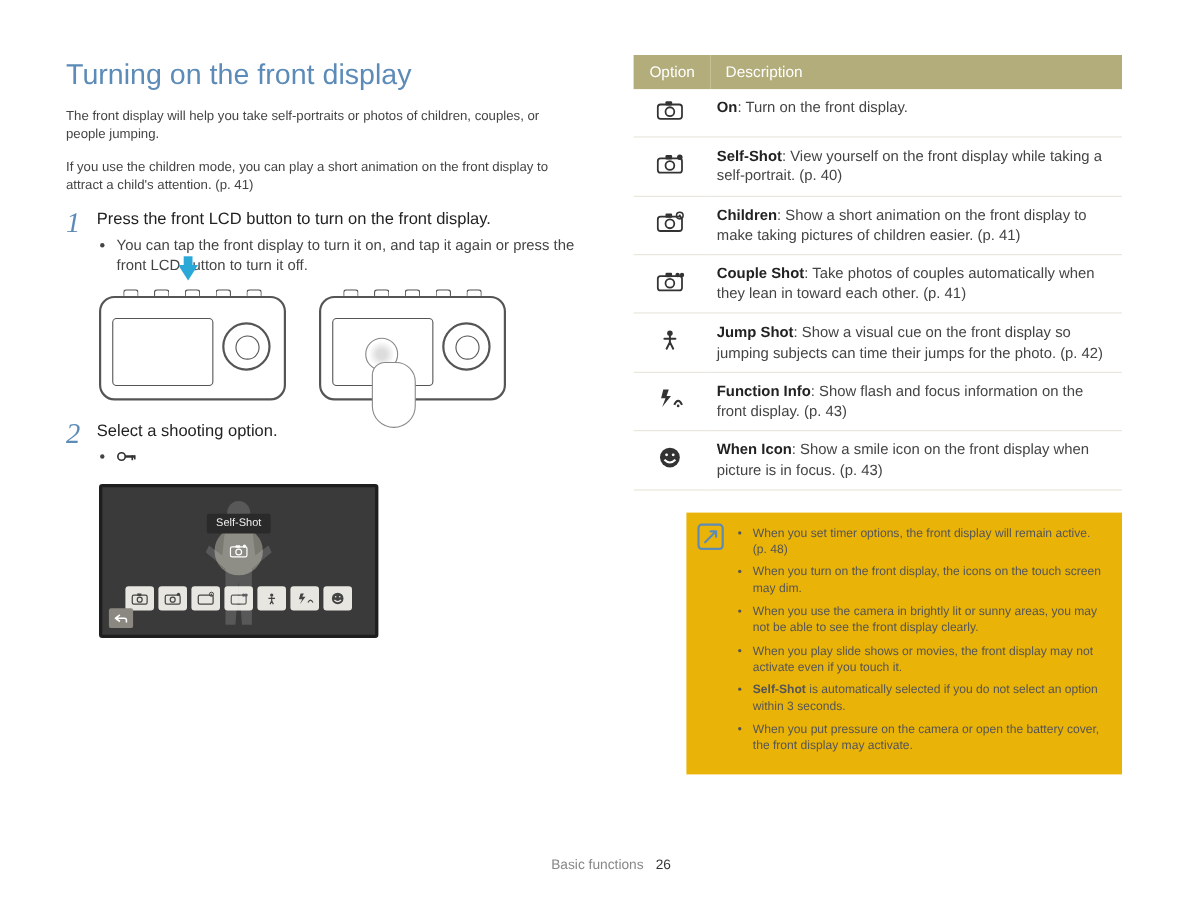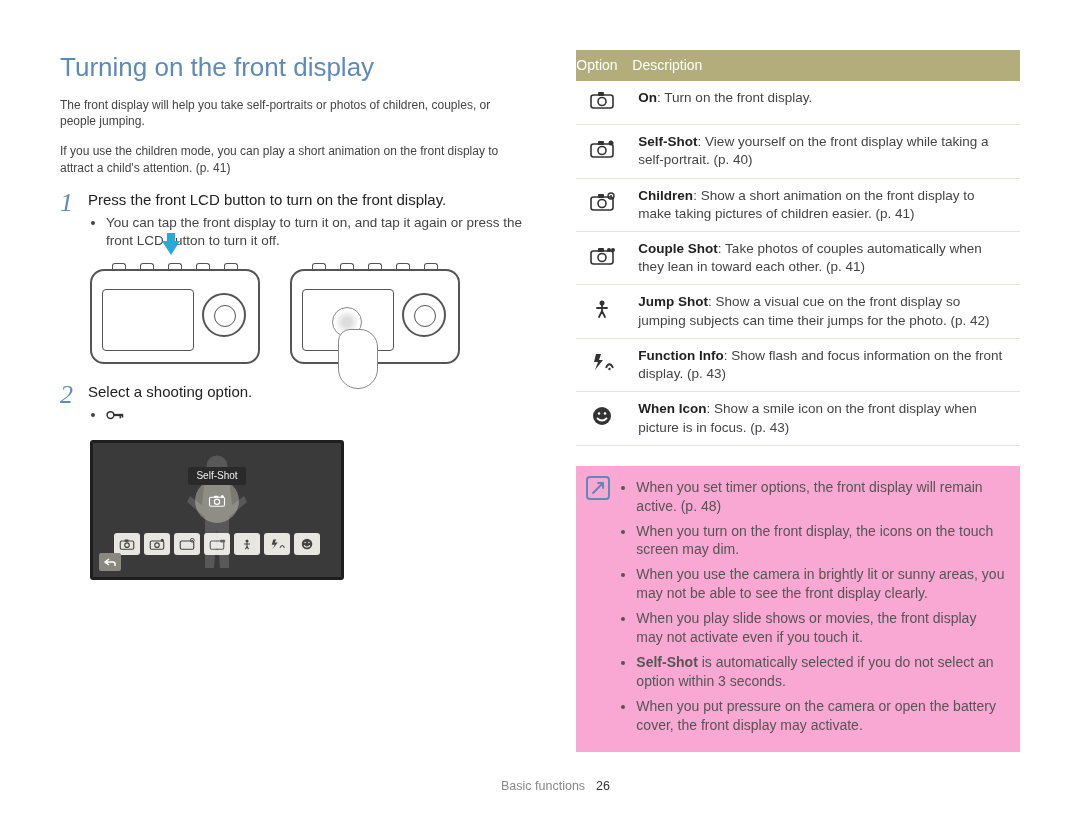--- a/index.html
+++ b/index.html
@@ -166,40 +166,41 @@
   }
   .silhouette {
     position: absolute; top: 8px; left: 50%; transform: translateX(-50%);
     width: 60px; height: 120px; opacity: 0.15;
   }
   .mini-svg { width: 18px; height: 14px; }
   
   .opt-table { width: 100%; border-collapse: collapse; }
   .opt-table th {
     background: #b2ad7a; color: #fff; font-weight: 400;
-    text-align: left; font-size: 14px; padding: 6px 0;
+    text-align: left; font-size: 14px; padding: 6px 14px;
   }
   .opt-table th:first-child { width: 56px; }
   .opt-table td {
     border-bottom: 1px solid #e6e4da;
     padding: 8px 10px 8px 6px;
     vertical-align: top;
     font-size: 13.5px;
     color: #444;
   }
   .opt-table td:first-child { text-align: center; vertical-align: middle; }
   .opt-table .row-icon { width: 28px; height: 22px; display:inline-block; }
   .opt-table b { color: #222; font-weight: bold; }
   .note-box {
     margin-top: 20px;
-    background: #f9a8d4;
+    background: #eab308;
     padding: 12px 14px 12px 46px;
-    font-size: 14px;
+    font-size: 11px;
     color: #555;
     position: relative;
+    margin-left: 48px;
   }
   .note-box .note-icon {
     position: absolute; left: 10px; top: 10px;
     width: 24px; height: 24px; border: 2px solid #5d8bb8; border-radius: 4px;
     color: #5d8bb8; display: flex; align-items: center; justify-content: center;
     font-weight: bold;
   }
   .note-box ul { list-style: disc; padding-left: 14px; }
   .note-box li { margin-bottom: 6px; }
   .footer {

